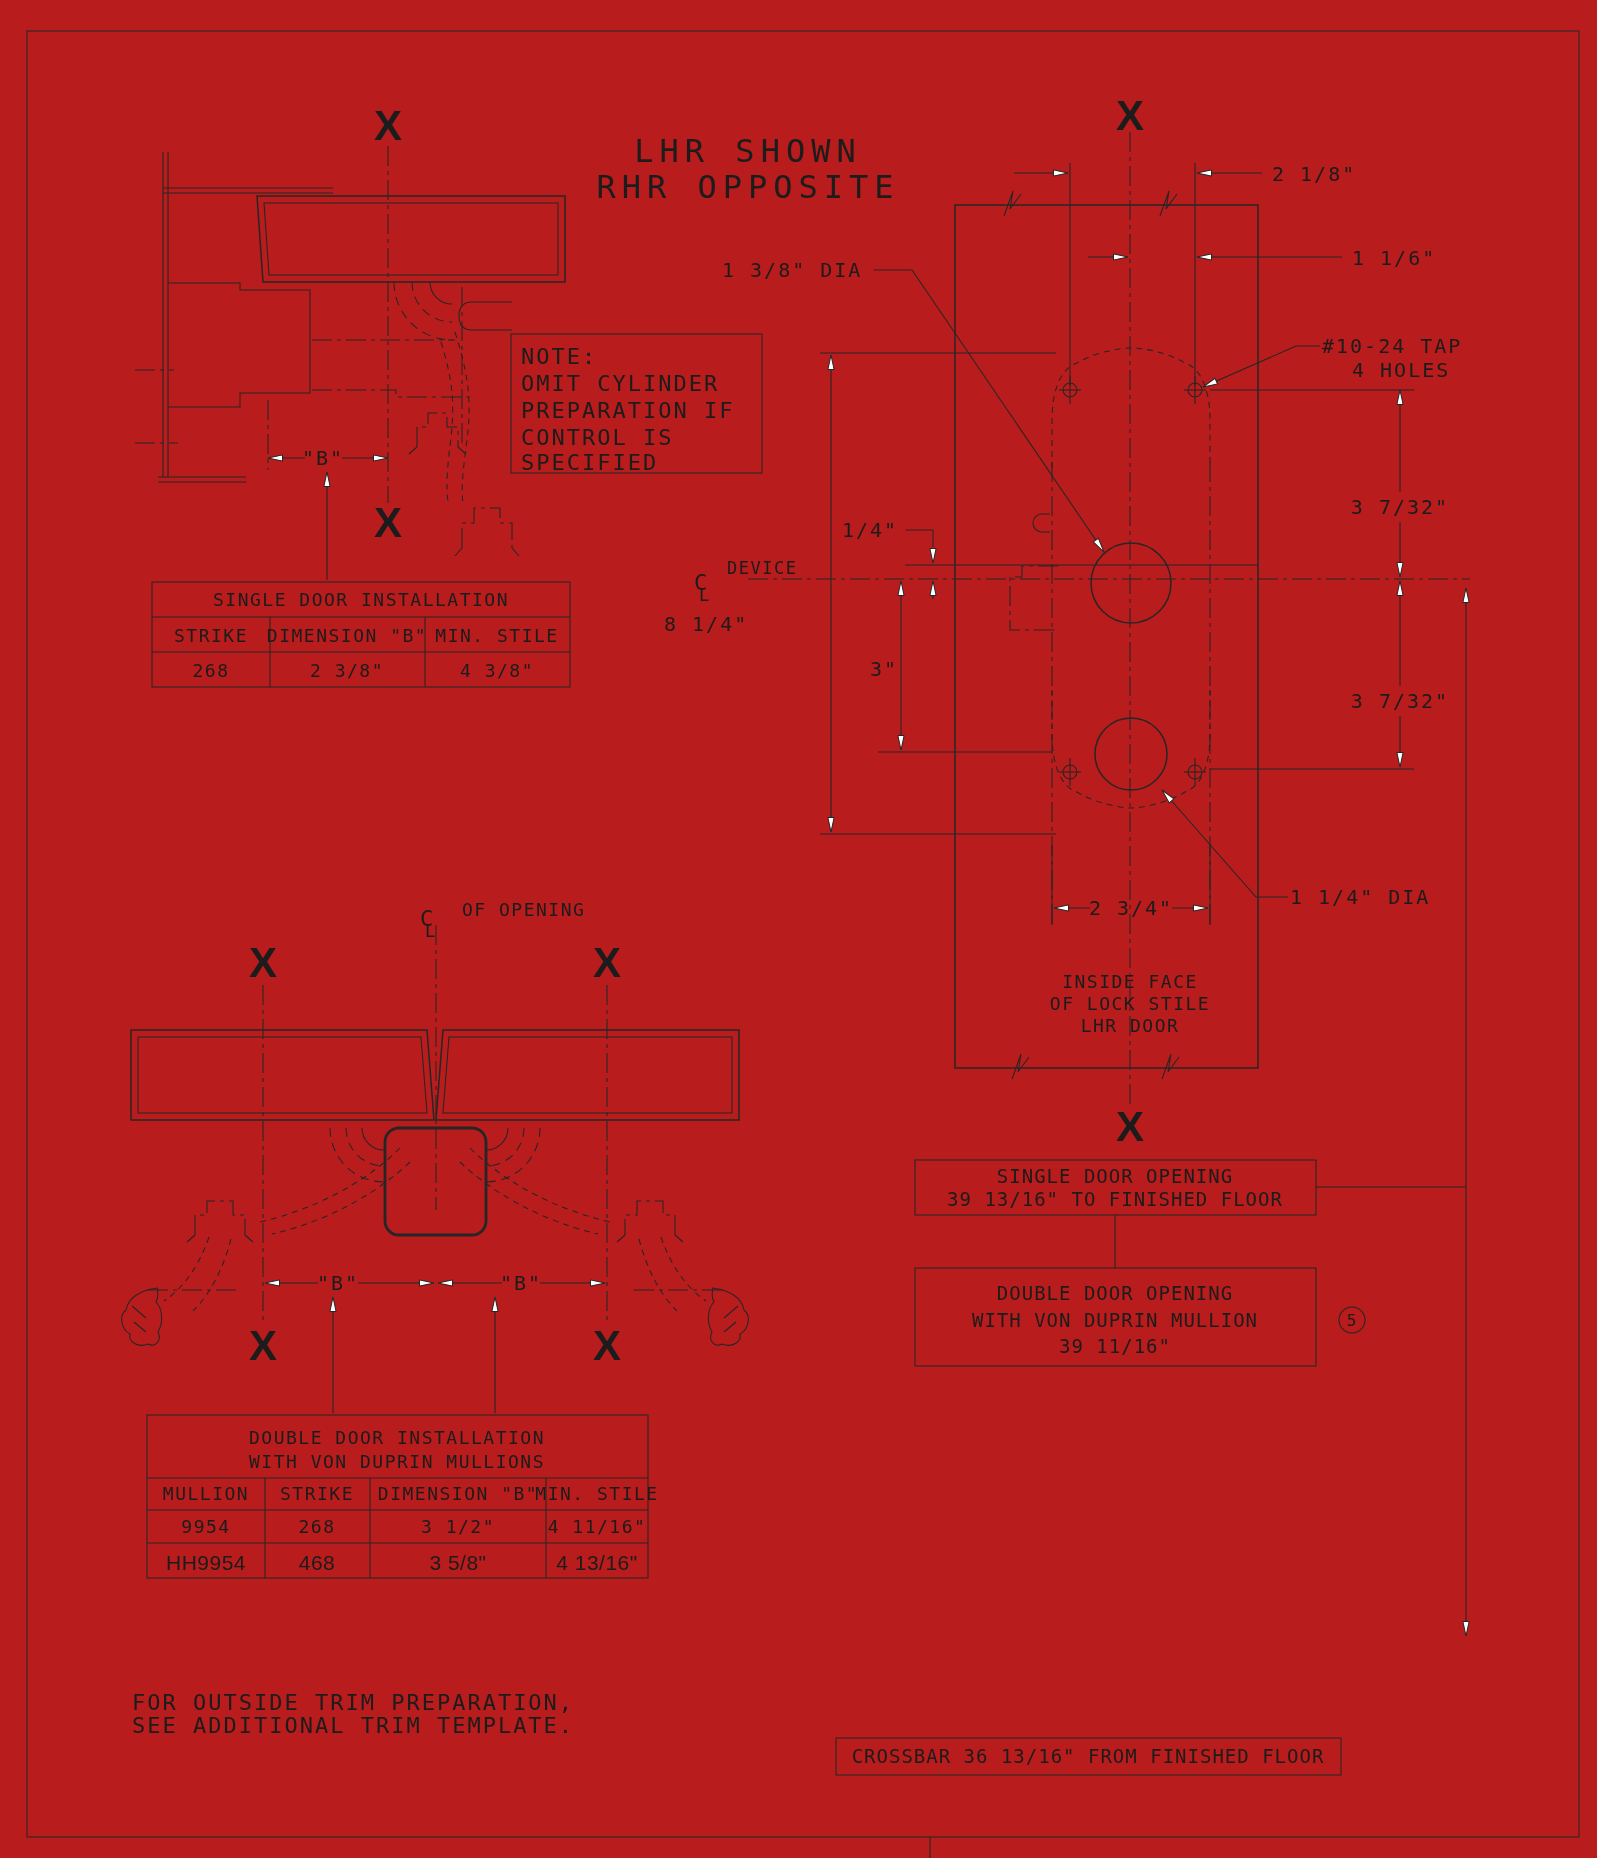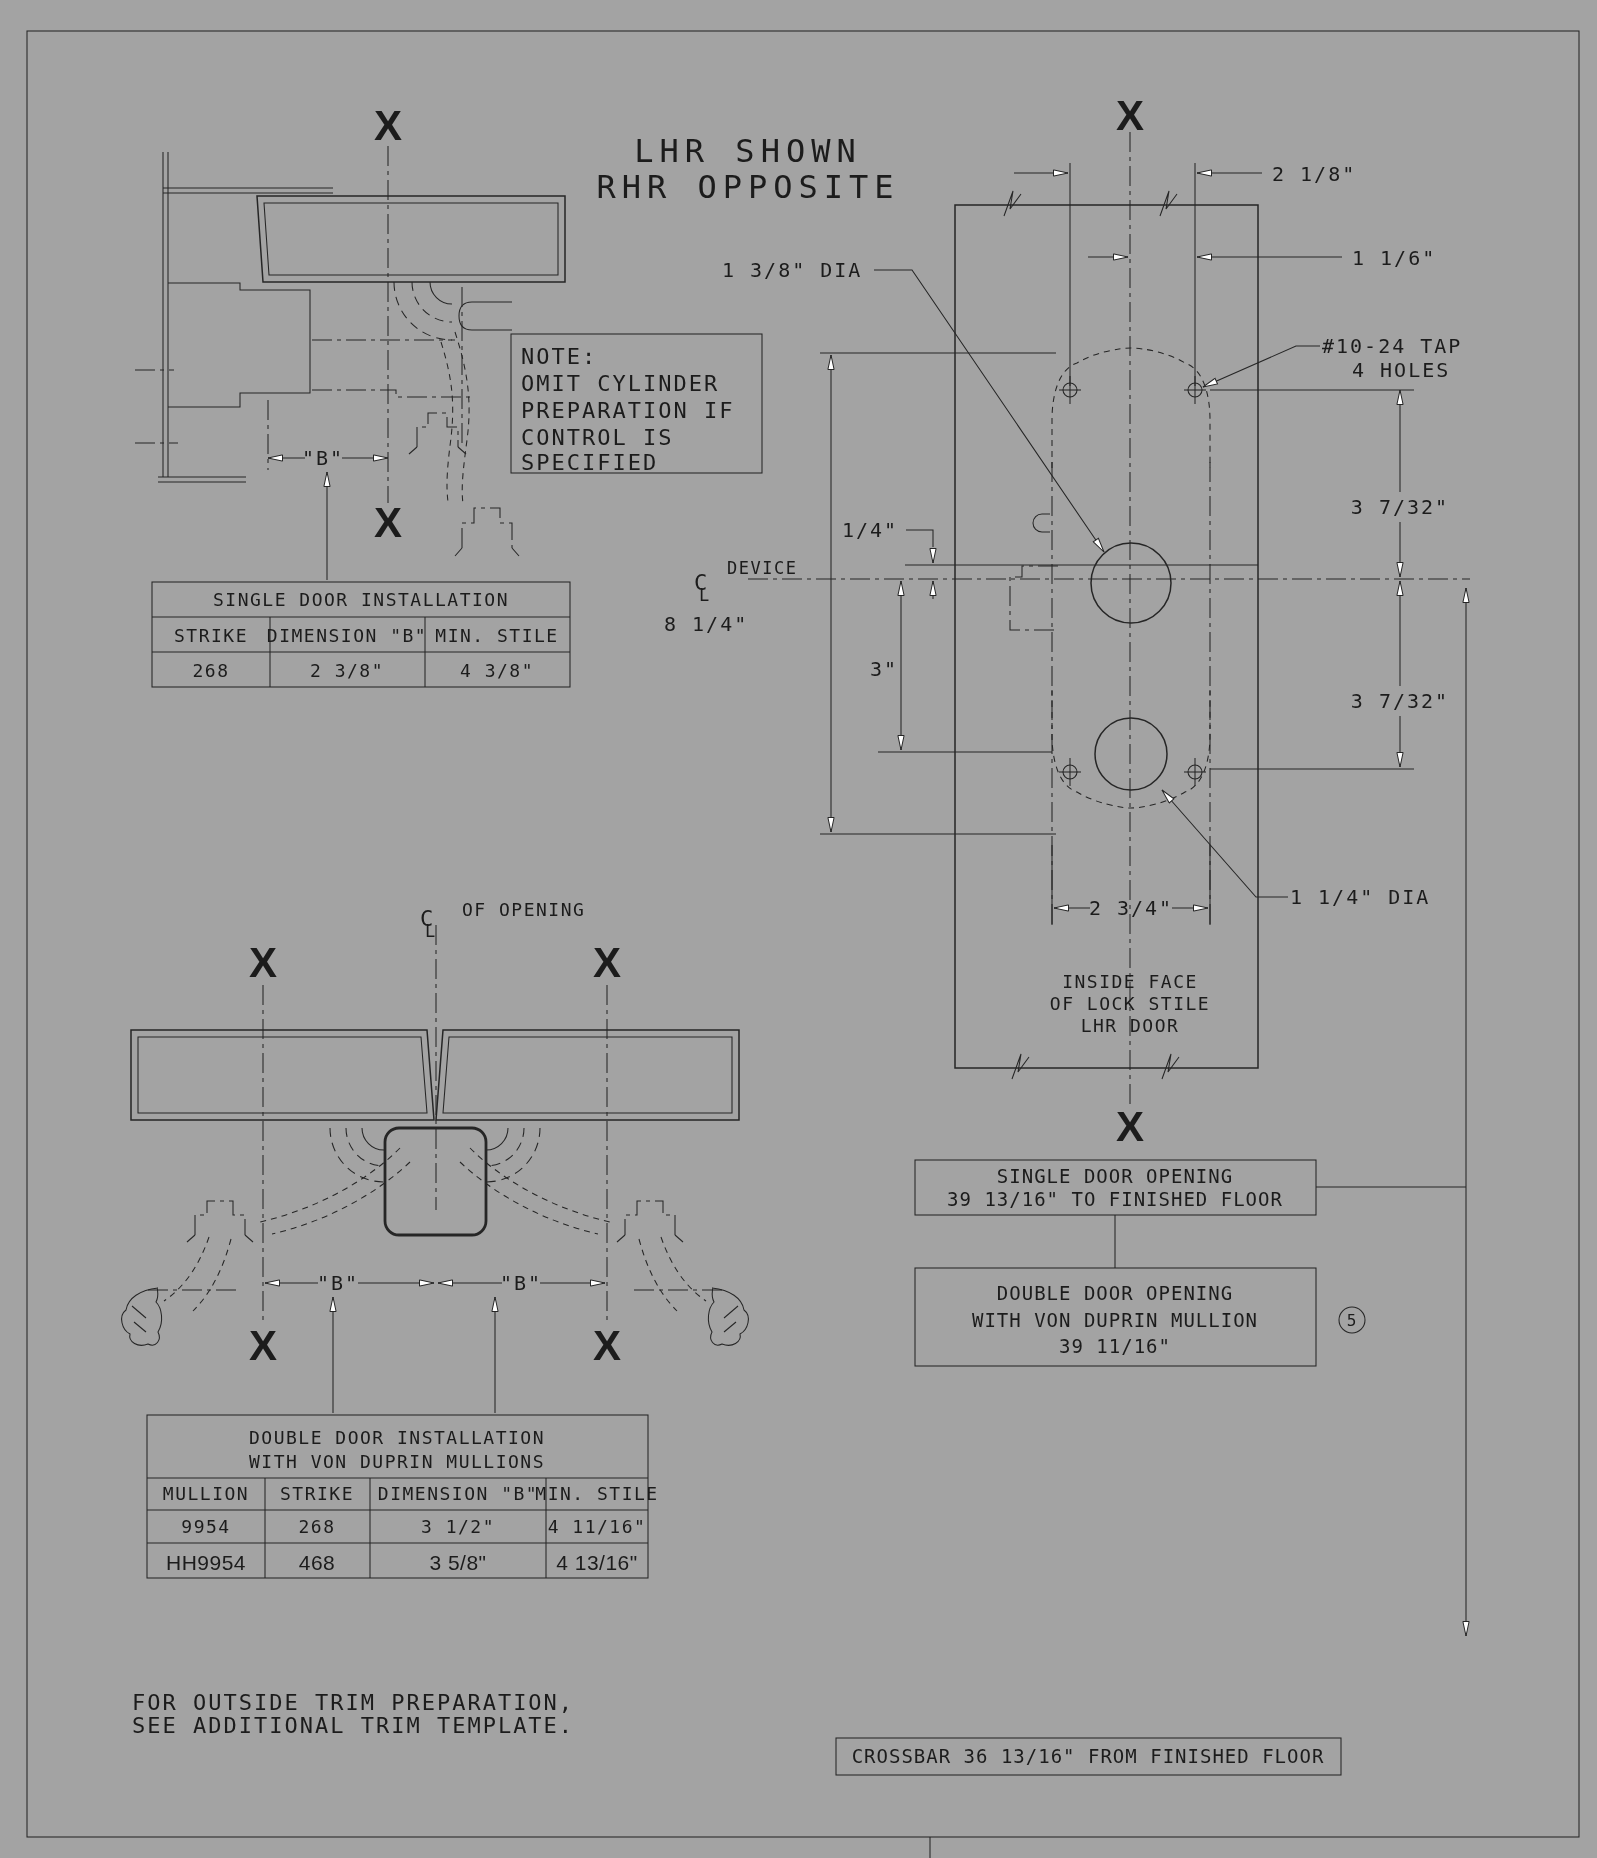--- a/index.html
+++ b/index.html
@@ -1,16 +1,16 @@
 <!DOCTYPE html>
 <html><head>
 <meta charset="utf-8">
 <style>
   html,body{margin:0;padding:0;background:#e8e8e8;}
-  .sheet{position:relative;width:1597px;height:1858px;background:#a3a3a3;margin:0 auto;overflow:hidden;}
+  .sheet{position:relative;width:1597px;height:1858px;background:#b91c1c;margin:0 auto;overflow:hidden;}
   svg{position:absolute;left:0;top:0;}
   text{font-family:"DejaVu Sans Mono","Liberation Mono",monospace;fill:#1c1c1c;}
   .ln{stroke:#262626;stroke-width:1.5;fill:none;stroke-linecap:butt;}
   .thin{stroke-width:1.05;}
   .thick{stroke-width:2.8;}
   .dash{stroke-dasharray:9 6;}
   .cdash{stroke-dasharray:20 5 4 5;}
   .sdash{stroke-dasharray:6 5;}
   .t16{font-size:16px;letter-spacing:1px;}
   .t17{font-size:17px;letter-spacing:1.5px;}

